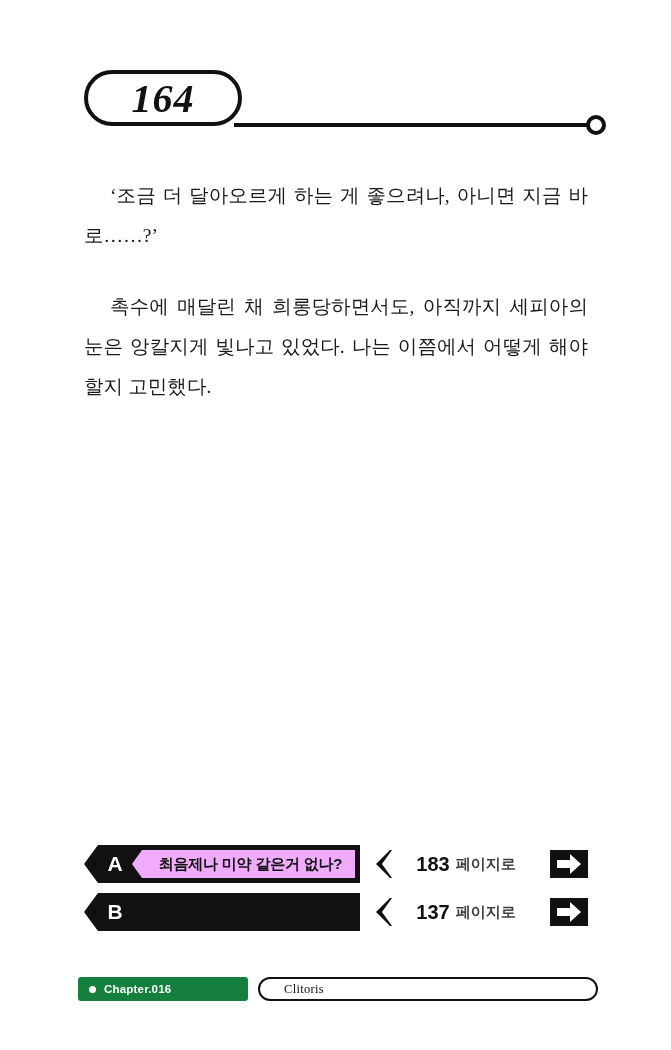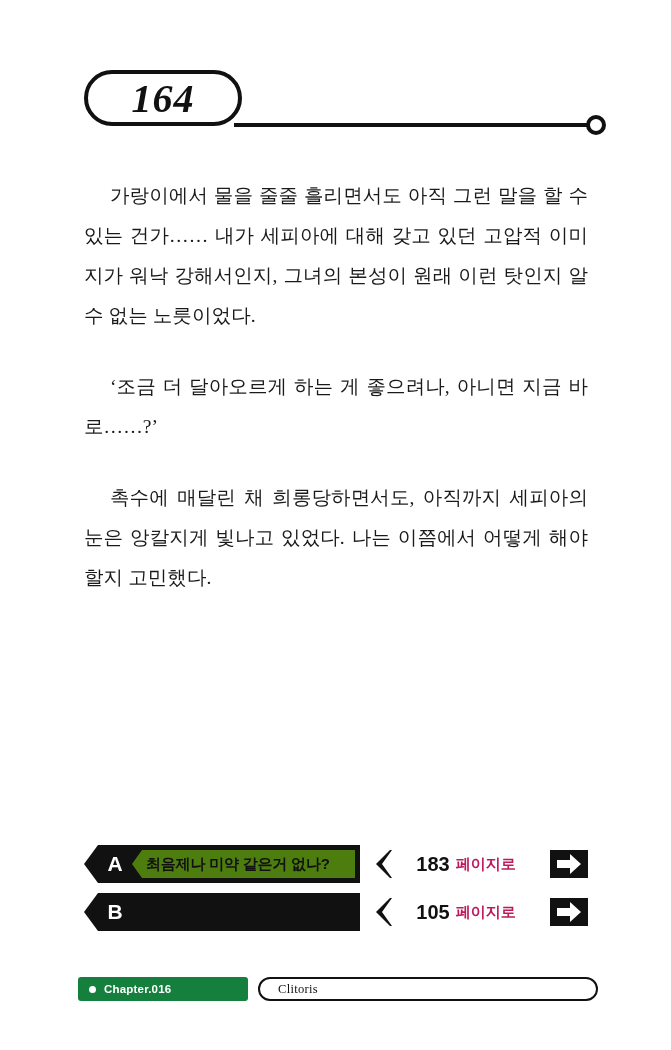--- a/index.html
+++ b/index.html
@@ -130,25 +130,26 @@
     font-family: "Liberation Sans", sans-serif;
     font-weight: bold;
     font-size: 21px;
     text-align: center;
     line-height: 38px;
   }
   .choice-text-plate {
     flex: 1;
     height: 28px;
     margin: 0 5px 0 0;
-    background: #4d7c0f;
+    background: #f0abfc;
     display: flex;
     align-items: center;
     -webkit-clip-path: polygon(0 50%, 10px 0, 100% 0, 100% 100%, 10px 100%);
     clip-path: polygon(0 50%, 10px 0, 100% 0, 100% 100%, 10px 100%);
+    justify-content: center;
   }
   .choice-text {
     padding-left: 14px;
     font-family: "Liberation Sans", sans-serif;
     font-size: 15px;
     font-weight: bold;
     color: #111111;
     white-space: nowrap;
     letter-spacing: -0.2px;
   }
@@ -181,21 +182,21 @@
     font-family: "Liberation Sans", sans-serif;
     font-weight: bold;
     font-size: 20px;
     color: #111111;
     margin-right: 6px;
   }
   .goto-label {
     font-family: "Liberation Sans", sans-serif;
     font-weight: bold;
     font-size: 15px;
-    color: #be185d;
+    color: #404040;
   }
   .arrow-box {
     width: 38px;
     min-width: 38px;
     height: 38px;
     display: flex;
     align-items: center;
     justify-content: center;
   }
   .arrow-svg { display:block; }
@@ -245,39 +246,38 @@
     border: 2px solid #111111;
     border-radius: 12px;
     box-sizing: border-box;
     display: flex;
     align-items: center;
   }
   .footer-title-text {
     font-family: "Liberation Serif", serif;
     font-size: 12.5px;
     color: #111111;
-    margin-left: 18px;
+    margin-left: 24px;
     letter-spacing: 0.3px;
   }
 </style>
 </head>
 <body>
 
 <div class="page">
 
   <div class="page-number-block">
     <div class="header-rule"></div>
     <div class="header-rule-dot"></div>
     <div class="page-number-pill">
       <span class="page-number-text">164</span>
     </div>
   </div>
 
   <div class="body-text">
-    <p class="para">가랑이에서 물을 줄줄 흘리면서도 아직 그런 말을 할 수 있는 건가…… 내가 세피아에 대해 갖고 있던 고압적 이미지가 워낙 강해서인지, 그녀의 본성이 원래 이런 탓인지 알 수 없는 노릇이었다.</p>
     <p class="para quote">‘조금 더 달아오르게 하는 게 좋으려나, 아니면 지금 바로……?’</p>
     <p class="para">촉수에 매달린 채 희롱당하면서도, 아직까지 세피아의 눈은 앙칼지게 빛나고 있었다. 나는 이쯤에서 어떻게 해야 할지 고민했다.</p>
   </div>
 
   <div class="choices">
 
     <div class="choice-row">
       <div class="choice-left">
         <span class="choice-letter">A</span>
         <span class="choice-text-plate">
@@ -298,21 +298,21 @@
       </div>
     </div>
 
     <div class="choice-row">
       <div class="choice-left">
         <span class="choice-letter">B</span>
       </div>
       <div class="choice-gap"></div>
       <div class="choice-right">
         <span class="goto-plate">
-          <span class="goto-num">105</span>
+          <span class="goto-num">137</span>
           <span class="goto-label">페이지로</span>
         </span>
         <span class="arrow-box">
           <svg class="arrow-svg" width="24" height="20" viewBox="0 0 24 20" aria-hidden="true">
             <polygon points="0,6 13,6 13,0 24,10 13,20 13,14 0,14" fill="#ffffff"></polygon>
           </svg>
         </span>
       </div>
     </div>
 

